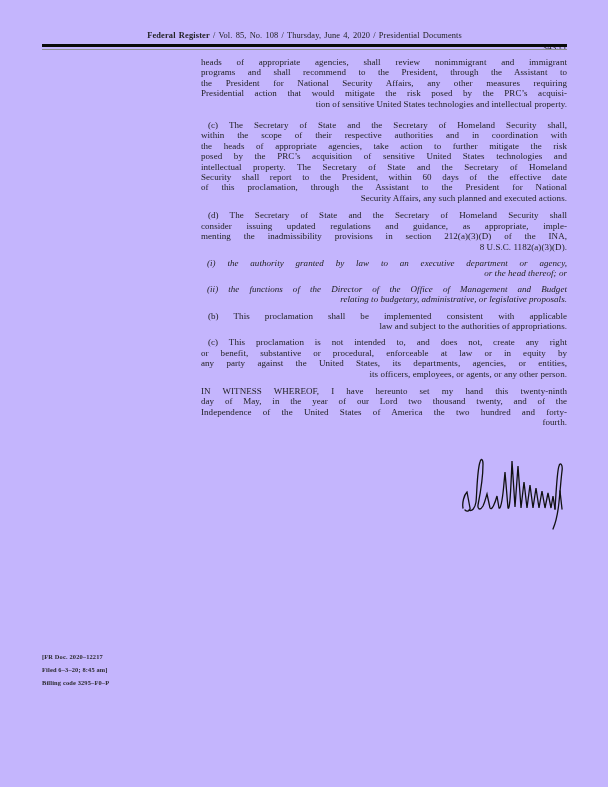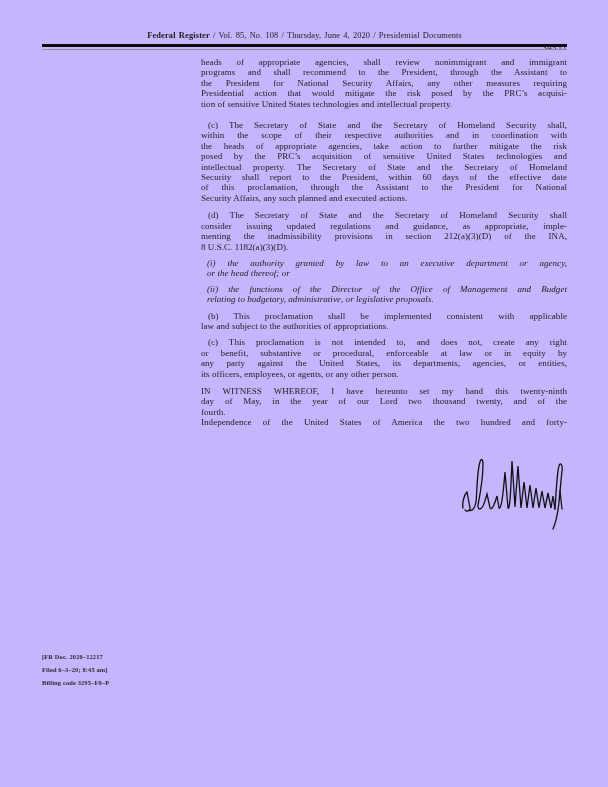--- a/index.html
+++ b/index.html
@@ -29,21 +29,21 @@
   .rule-black{top:44px;height:3px;background:#0a0a0a;}
   .rule-gray{top:48.6px;height:1.8px;background:#8f8f8f;}
   
   .bodycol{
     position:absolute;left:201px;top:57px;width:366px;
     font-size:9px;line-height:10.4px;
     letter-spacing:0.05px;
   }
   .para{margin:0;}
   .ln{text-align:justify;text-align-last:justify;}
-  .ln.last{text-align:left;text-align-last:auto;}
+  .ln.last{text-align:right;text-align-last:auto;}
   .indent .ln:first-child{text-indent:7px;}
   .block{padding-left:6px;font-style:italic;}
   .mt11{margin-top:11px;} .mt8{margin-top:8px;} .mt7{margin-top:7px;}
   .mt6{margin-top:6px;} .mt5{margin-top:5px;}
   .sec-line1{text-align:justify;text-align-last:justify;}
   .sec-line1 i{letter-spacing:0.1px;}
   
   .sig{
     position:absolute;left:456px;top:455px;width:112px;height:80px;
   }
@@ -105,22 +105,22 @@
       </div>
     <div class="para indent mt6">
         <div class="ln">(c) This proclamation is not intended to, and does not, create any right</div>
         <div class="ln">or benefit, substantive or procedural, enforceable at law or in equity by</div>
         <div class="ln">any party against the United States, its departments, agencies, or entities,</div>
         <div class="ln last">its officers, employees, or agents, or any other person.</div>
       </div>
     <div class="para mt7">
         <div class="ln">IN WITNESS WHEREOF, I have hereunto set my hand this twenty-ninth</div>
         <div class="ln">day of May, in the year of our Lord two thousand twenty, and of the</div>
+        <div class="ln">Independence of the United States of America the two hundred and forty-</div>
         <div class="ln last">fourth.</div>
-        <div class="ln">Independence of the United States of America the two hundred and forty-</div>
       </div>
   </div>
 
   <div class="sig">
     <svg viewBox="0 0 112 80" xmlns="http://www.w3.org/2000/svg">
       <g fill="none" stroke="#111" stroke-width="1.3" stroke-linecap="round" stroke-linejoin="miter">
         <path d="M7,53 C6,48 8,40 11,37 L14,53 C14.5,56 11,57 9,55"></path>
         <path d="M13,55 C16,57 19,53 20,47 C21,38 21,16 24,7 C25,3 27,4 27,9 C27,19 24,40 22,50 C21.5,54 24,56 27,51 C29,47 30,42 31,39 L34,53 C36,56 39,48 41,41 L43,53 C45,55 47,40 48,28 L49,17 L52,53 C54,56 55,30 56,6 L59,52 L62,11 L65,53 L68,27 L71,53 L74,30 L77,53 L80,33 L83,53 L86,36 L89,53 L92,38 L95,53 L97,41 L99,54"></path>
         <path d="M99,54 C100,40 101,16 103,11 C104,7 107,9 106,16 C105,24 104,38 103,47 C102,57 100,67 97,74"></path>
         <path d="M104,36 L106,54"></path>

